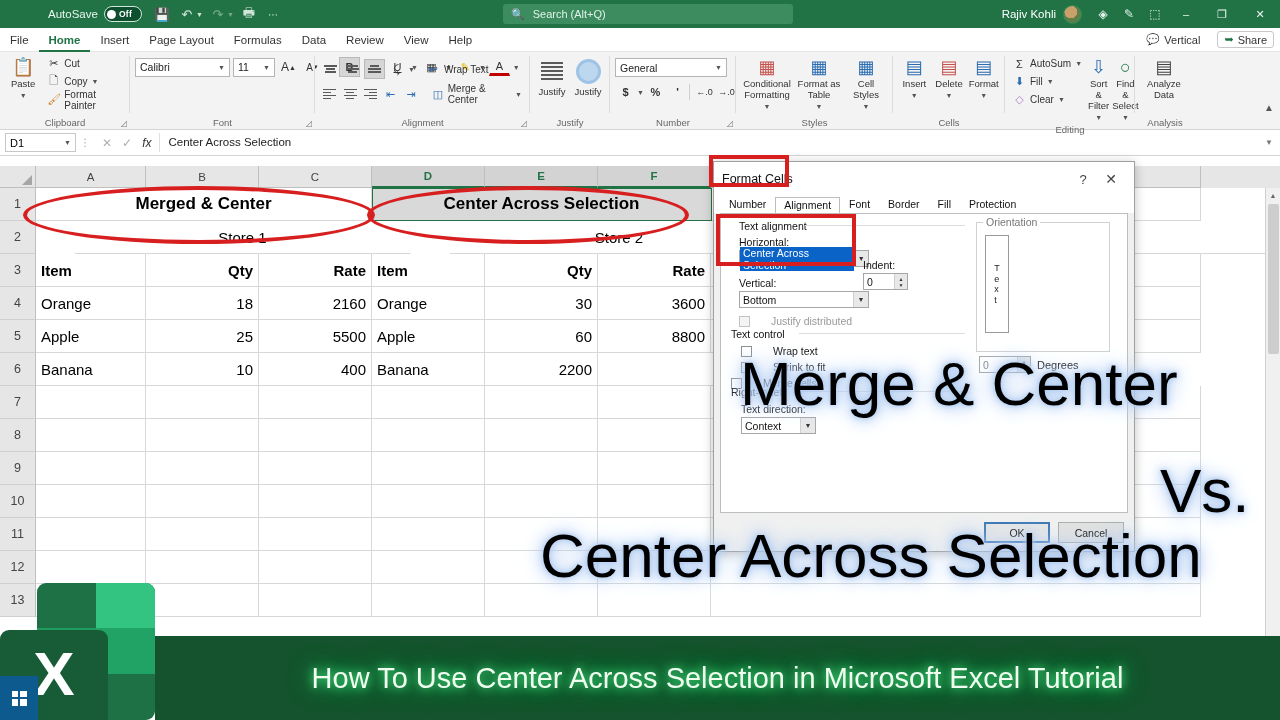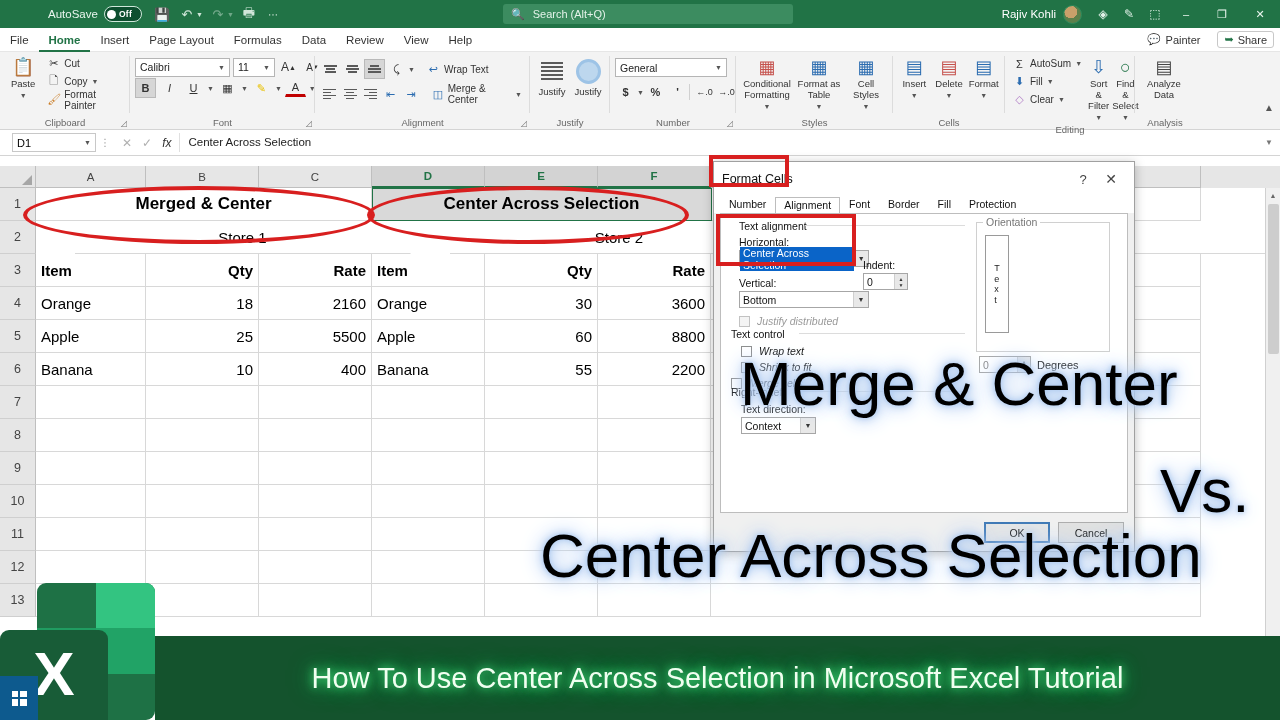--- a/index.html
+++ b/index.html
@@ -105,21 +105,21 @@
   .mini-lines i{display:block;height:1.5px;background:#5a5a5a;}
 
   .justbtn{width:44px;display:flex;flex-direction:column;align-items:center;gap:2px;font-size:9.5px;}
   .jglyph{height:26px;display:flex;align-items:center;justify-content:center;}
   .jcircle{width:25px;height:25px;border-radius:50%;border:3px solid #9dc3e6;background:#bdd7ee;}
 
   
   .fbar{height:26px;background:#fff;display:flex;align-items:center;
         border-bottom:1px solid #d4d4d4;gap:0;}
   .namebox{
-    width:84px;height:19px;margin-left:12px;background:#fff;border:1px solid #c8c8c8;
+    width:71px;height:19px;margin-left:5px;background:#fff;border:1px solid #c8c8c8;
     display:flex;align-items:center;justify-content:space-between;padding:0 4px;font-size:11px;gap:36px;
   }
   .fb-dots{width:18px;text-align:center;color:#9a9a9a;font-size:10px;}
   .fb-icons{display:flex;align-items:center;gap:10px;padding:0 8px;color:#b0b0b0;font-size:12px;}
   .fb-input{flex:1;font-size:11.5px;color:#222;padding-left:8px;border-left:1px solid #e0e0e0;
             height:19px;line-height:19px;}
   .fb-caret{width:22px;text-align:center;color:#777;font-size:8px;}
 
   
   .gridwrap{position:absolute;left:0;top:166px;right:0;bottom:0;background:#fff;overflow:hidden;}
@@ -194,21 +194,21 @@
   .dd .val{padding:0 3px;}
   .dd .val.sel{background:#0a64c8;color:#fff;}
   .dd .arw{width:15px;height:15px;background:#e8e8e8;border-left:1px solid #cfcfcf;
            display:flex;align-items:center;justify-content:center;font-size:7px;color:#333;}
   .spin{height:17px;width:45px;border:1px solid #a6a6a6;background:#fff;display:flex;
         align-items:center;justify-content:space-between;font-size:10.5px;}
   .spin .v{padding-left:3px;}
   .spin .arrows{width:13px;height:15px;background:#e8e8e8;border-left:1px solid #cfcfcf;
                 display:flex;flex-direction:column;align-items:center;justify-content:center;
                 font-size:5px;line-height:6px;color:#333;}
-  .cbx{display:flex;align-items:center;gap:7px;font-size:10.5px;margin-bottom:4px;font-style:italic;}
+  .cbx{display:flex;align-items:center;gap:21px;font-size:10.5px;margin-bottom:4px;}
   .cbx .box{width:11px;height:11px;border:1px solid #8d8d8d;background:#fff;}
   .cbx.dim{color:#9a9a9a;}
   .cbx.dim .box{border-color:#c2c2c2;background:#f4f4f4;}
   .orient{
     position:absolute;left:255px;top:8px;width:134px;height:130px;
     border:1px solid #d0d0d0;
   }
   .orient-lbl{position:absolute;left:262px;top:2px;background:#fff;padding:0 3px;
               font-size:10.5px;color:#777;}
   .ovbox{position:absolute;left:8px;top:12px;width:24px;height:98px;border:1px solid #9a9a9a;
@@ -312,21 +312,21 @@
   <span class="menu-item">Insert</span>
   <span class="menu-item">Page Layout</span>
   <span class="menu-item">Formulas</span>
   <span class="menu-item">Data</span>
   <span class="menu-item">Review</span>
   <span class="menu-item">View</span>
   <span class="menu-item">Help</span>
   <div class="menu-right">
     <span class="mr-btn">
       <span style="color:#217346">💬</span>
-      <span>Painter</span>
+      <span>Vertical</span>
     </span>
     <span class="mr-btn share">
       <span style="color:#217346">➥</span>
       <span>Share</span>
     </span>
   </div>
 </div>
 
 <div class="ribbon">
 
@@ -351,21 +351,21 @@
           <span class="ic" style="color:#c9791f">🖌</span>
           <span>Format Painter</span>
         </span>
       </div>
     </div>
     <div class="group-label">Clipboard</div>
     <span class="dlg-launch">◿</span>
   </div>
 
   <div class="group" style="width:185px">
-    <div class="group-body" style="flex-direction:column;gap:1px;padding-top:2px">
+    <div class="group-body" style="flex-direction:row;gap:16px;padding-top:2px">
       <div class="fontrow">
         <span class="combo" style="width:95px">
           <span>Calibri</span>
           <span class="caret">▼</span>
         </span>
         <span class="combo" style="width:42px">
           <span>11</span>
           <span class="caret">▼</span>
         </span>
         <span class="sqbtn" style="font-size:12px">A<sup style="font-size:7px">▲</sup></span>
@@ -680,21 +680,20 @@
         <div class="cell r" style="width:113px">60</div>
         <div class="cell r" style="width:113px">8800</div>
         <div class="cell" style="width:490px"></div>
       </div>
 
       <div class="grow">
         <div class="cell" style="width:110px">Banana</div>
         <div class="cell r" style="width:113px">10</div>
         <div class="cell r" style="width:113px">400</div>
         <div class="cell" style="width:113px">Banana</div>
-        <div class="cell r" style="width:113px">55</div>
         <div class="cell r" style="width:113px">2200</div>
         <div class="cell" style="width:490px"></div>
       </div>
 
       <div class="grow">
         <div class="cell" style="width:110px"></div>
           <div class="cell" style="width:113px"></div>
           <div class="cell" style="width:113px"></div>
           <div class="cell" style="width:113px"></div>
           <div class="cell" style="width:113px"></div>

